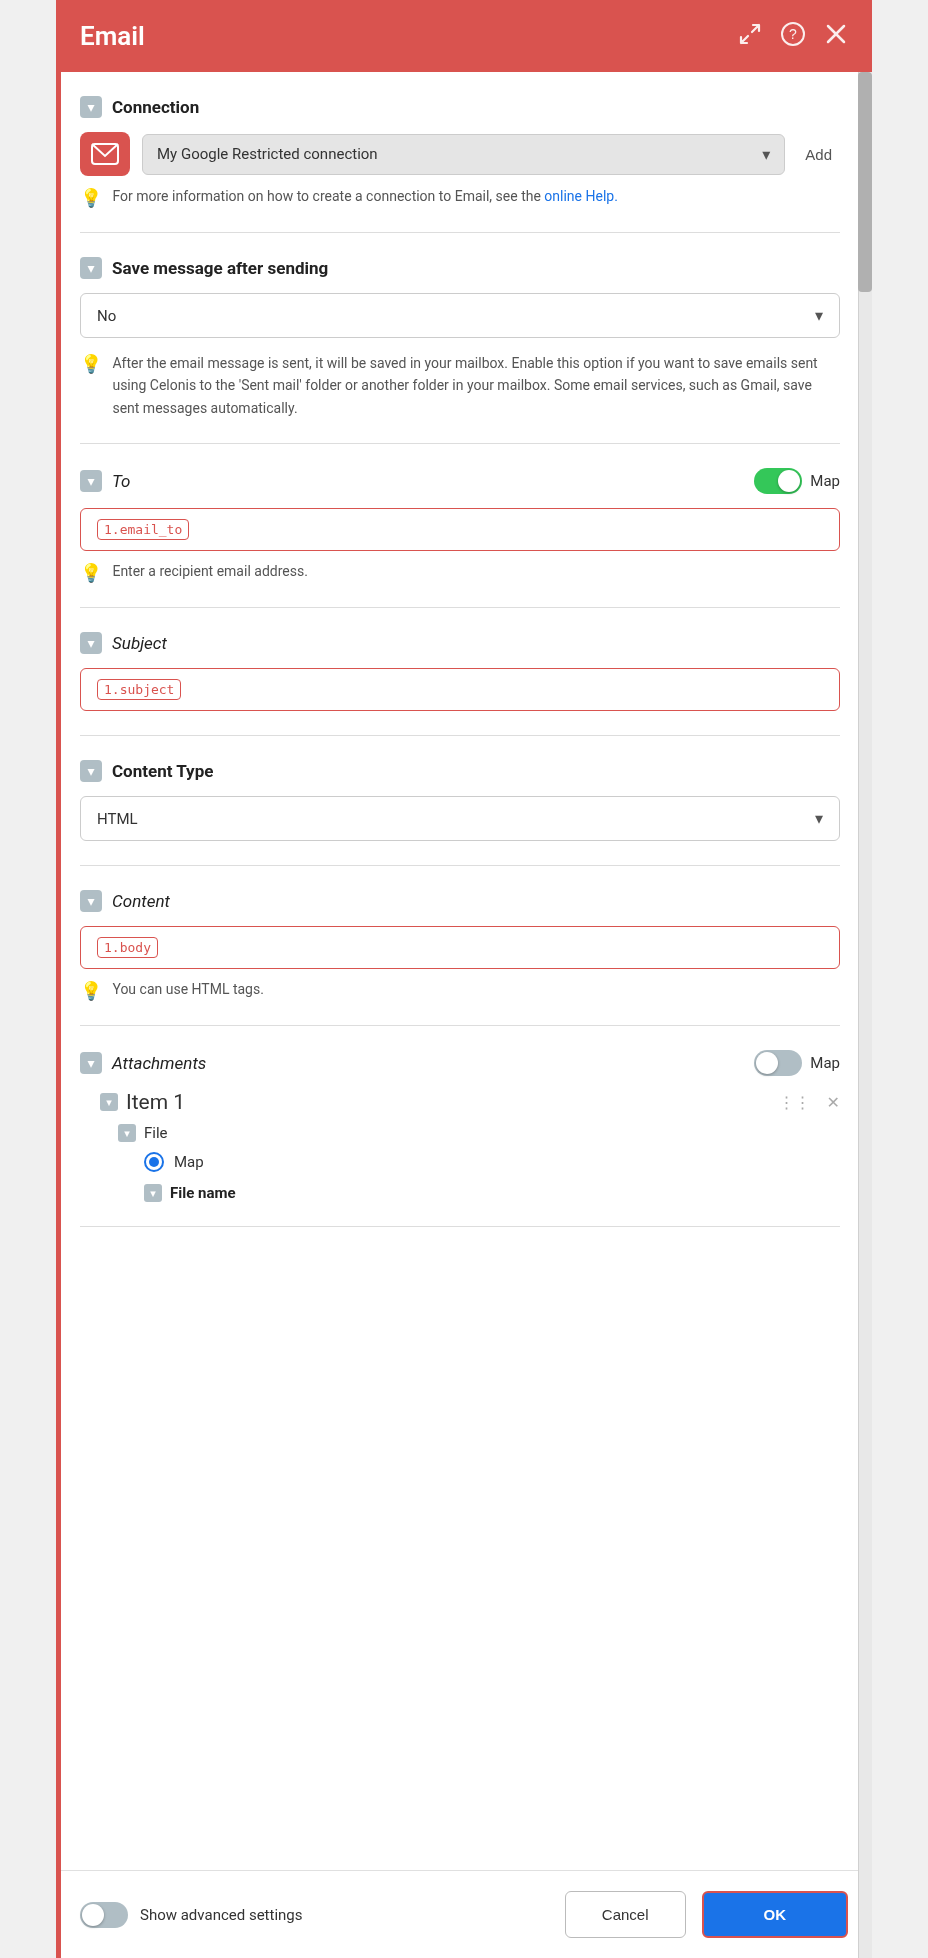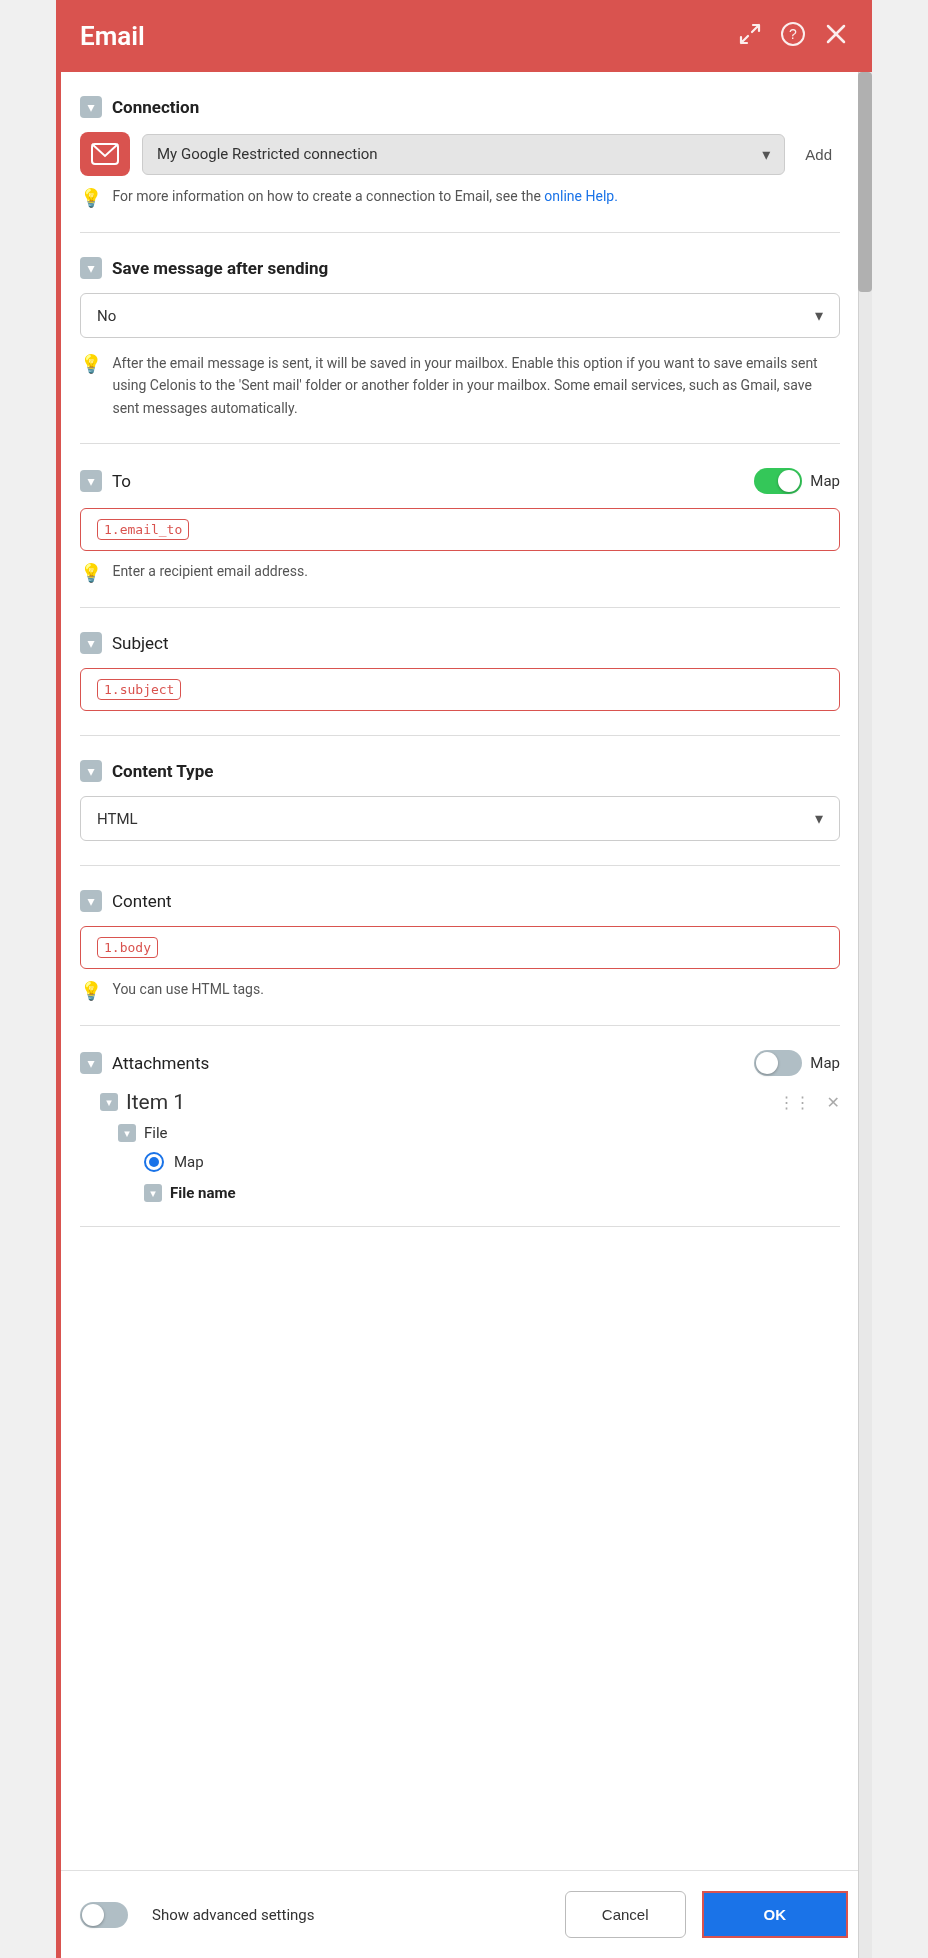--- a/index.html
+++ b/index.html
@@ -108,20 +108,21 @@
     }
     .section-title {
       font-size: 17px;
       font-weight: 700;
       color: #222;
     }
     .section-title-normal {
       font-size: 17px;
       font-weight: 400;
       color: #222;
+      font-style: italic;
     }
     .connection-row {
       display: flex;
       align-items: center;
       gap: 12px;
       margin-bottom: 10px;
     }
     .connection-icon {
       width: 50px;
       height: 44px;
@@ -362,21 +363,21 @@
       background: #fff;
       border-top: 1px solid #e0e0e0;
       padding: 20px 24px;
       display: flex;
       align-items: center;
       justify-content: space-between;
     }
     .advanced-toggle-row {
       display: flex;
       align-items: center;
-      gap: 24px;
+      gap: 12px;
     }
     .advanced-label {
       font-size: 15px;
       color: #333;
     }
     .bottom-buttons {
       display: flex;
       gap: 16px;
     }
     .cancel-btn {
@@ -384,21 +385,21 @@
       border: 1.5px solid #bbb;
       border-radius: 6px;
       padding: 13px 36px;
       font-size: 15px;
       color: #333;
       cursor: pointer;
     }
     .ok-btn {
       background: #1a73e8;
       border: 2.5px solid #d9534f;
-      border-radius: 0;
+      border-radius: 6px;
       padding: 13px 60px;
       font-size: 15px;
       color: #fff;
       cursor: pointer;
       font-weight: 600;
       text-align: right;
     }
     .left-red-bar {
       position: absolute;
       left: 0;

